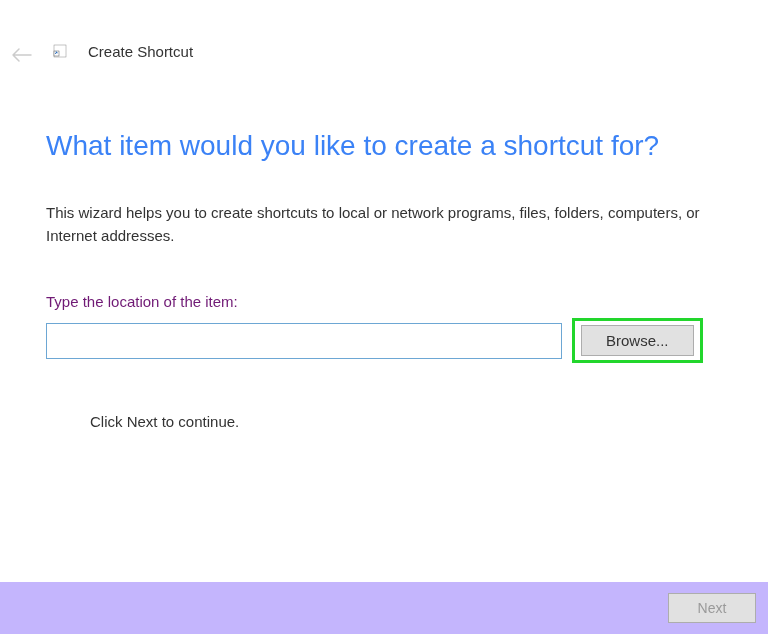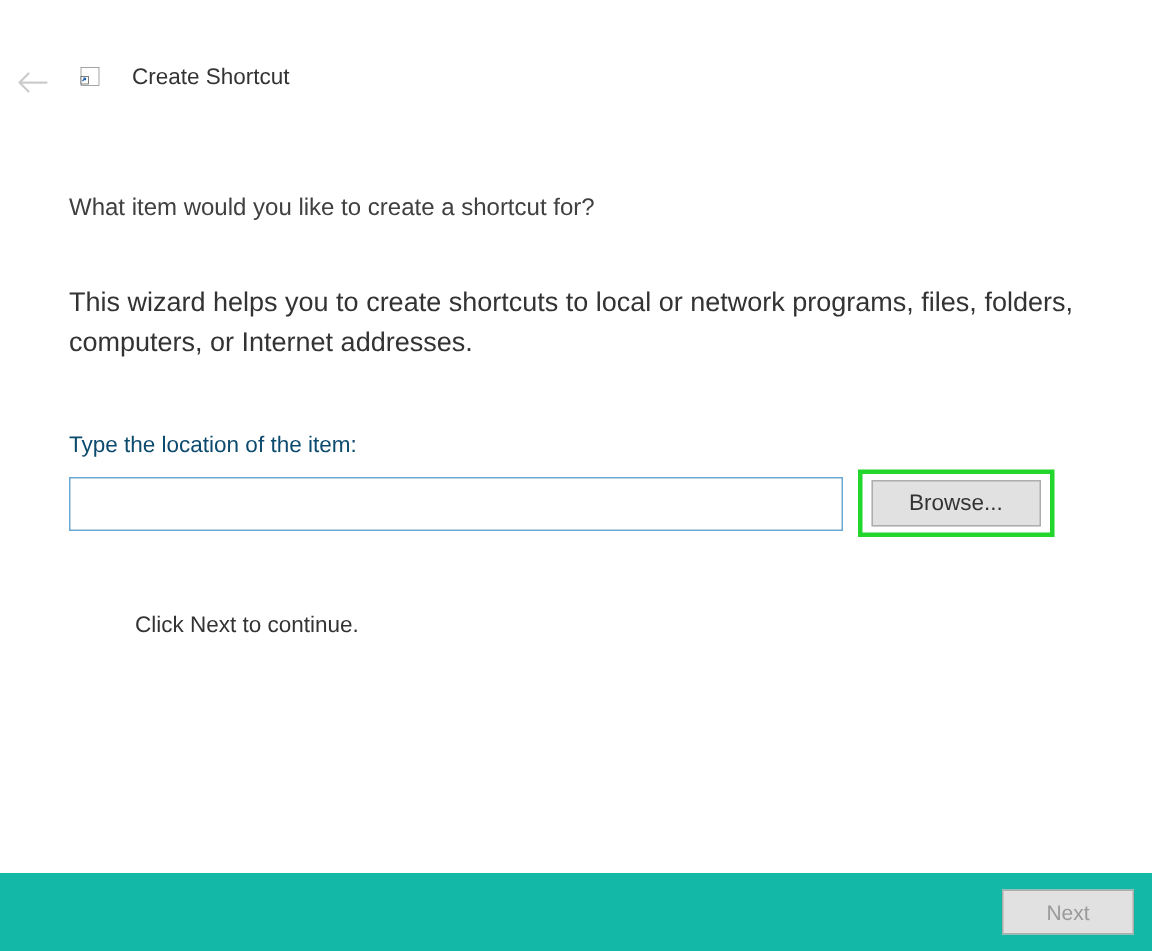--- a/index.html
+++ b/index.html
@@ -41,36 +41,36 @@
     }
     .window-title {
       font-size: 15px;
       color: #333;
       margin-left: 8px;
     }
     .content {
       padding: 0 46px;
     }
     .heading {
-      font-size: 16px;
-      color: #404040;
+      font-size: 28px;
+      color: #3b82f6;
       font-weight: 400;
       margin-top: 48px;
       margin-bottom: 40px;
     }
     .description {
-      font-size: 18px;
+      font-size: 15px;
       color: #333;
       line-height: 1.5;
       margin-bottom: 46px;
       max-width: 680px;
     }
     .field-label {
       font-size: 15px;
-      color: #0c4a6e;
+      color: #701a75;
       margin-bottom: 8px;
     }
     .input-row {
       display: flex;
       align-items: center;
       gap: 10px;
       margin-bottom: 50px;
     }
     .location-input {
       width: 516px;
@@ -101,21 +101,21 @@
       font-size: 15px;
       color: #333;
       margin-left: 44px;
     }
     .footer {
       position: absolute;
       bottom: 0;
       left: 0;
       right: 0;
       height: 52px;
-      background: #14b8a6;
+      background: #c4b5fd;
       display: flex;
       align-items: center;
       justify-content: flex-end;
       padding-right: 12px;
       gap: 8px;
     }
     .footer-button {
       min-width: 88px;
       height: 30px;
       background: #e1e1e1;

